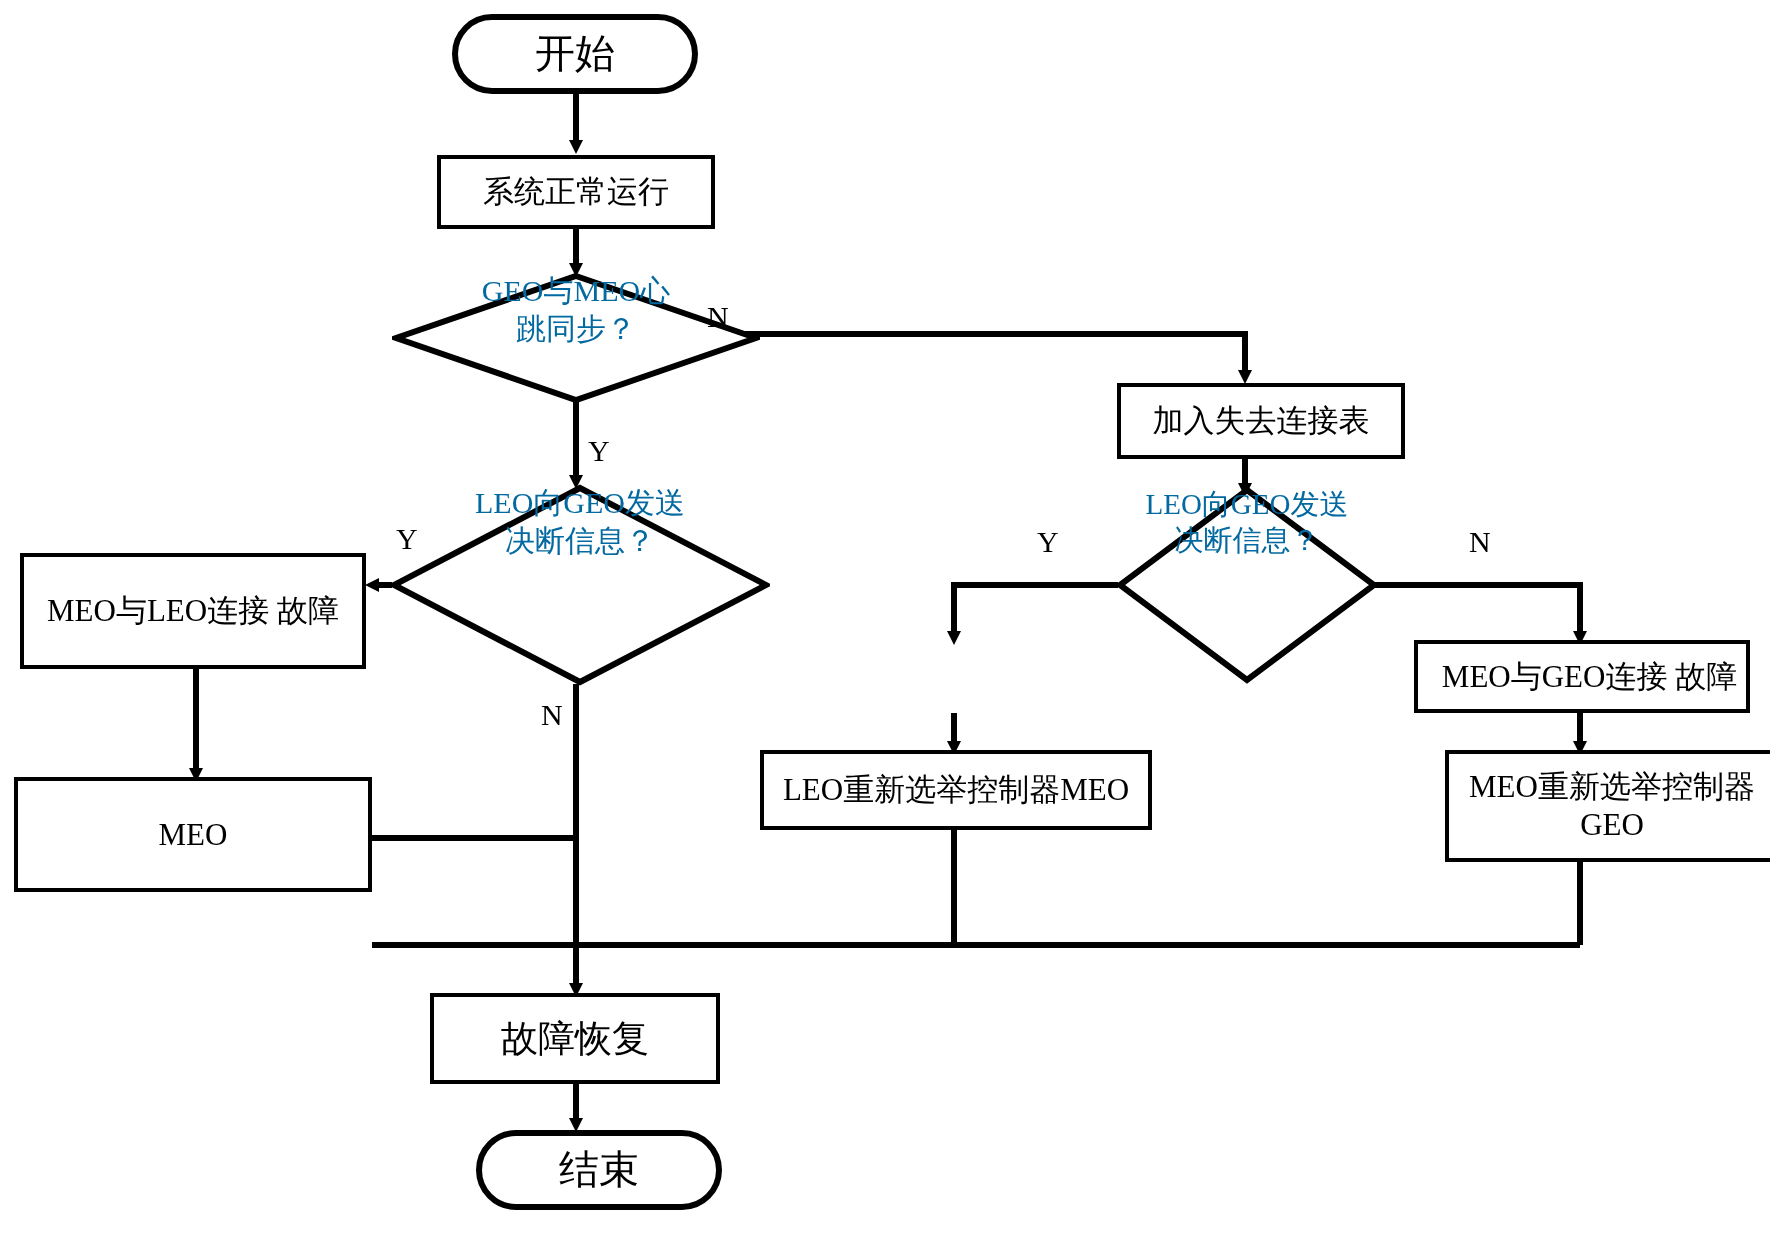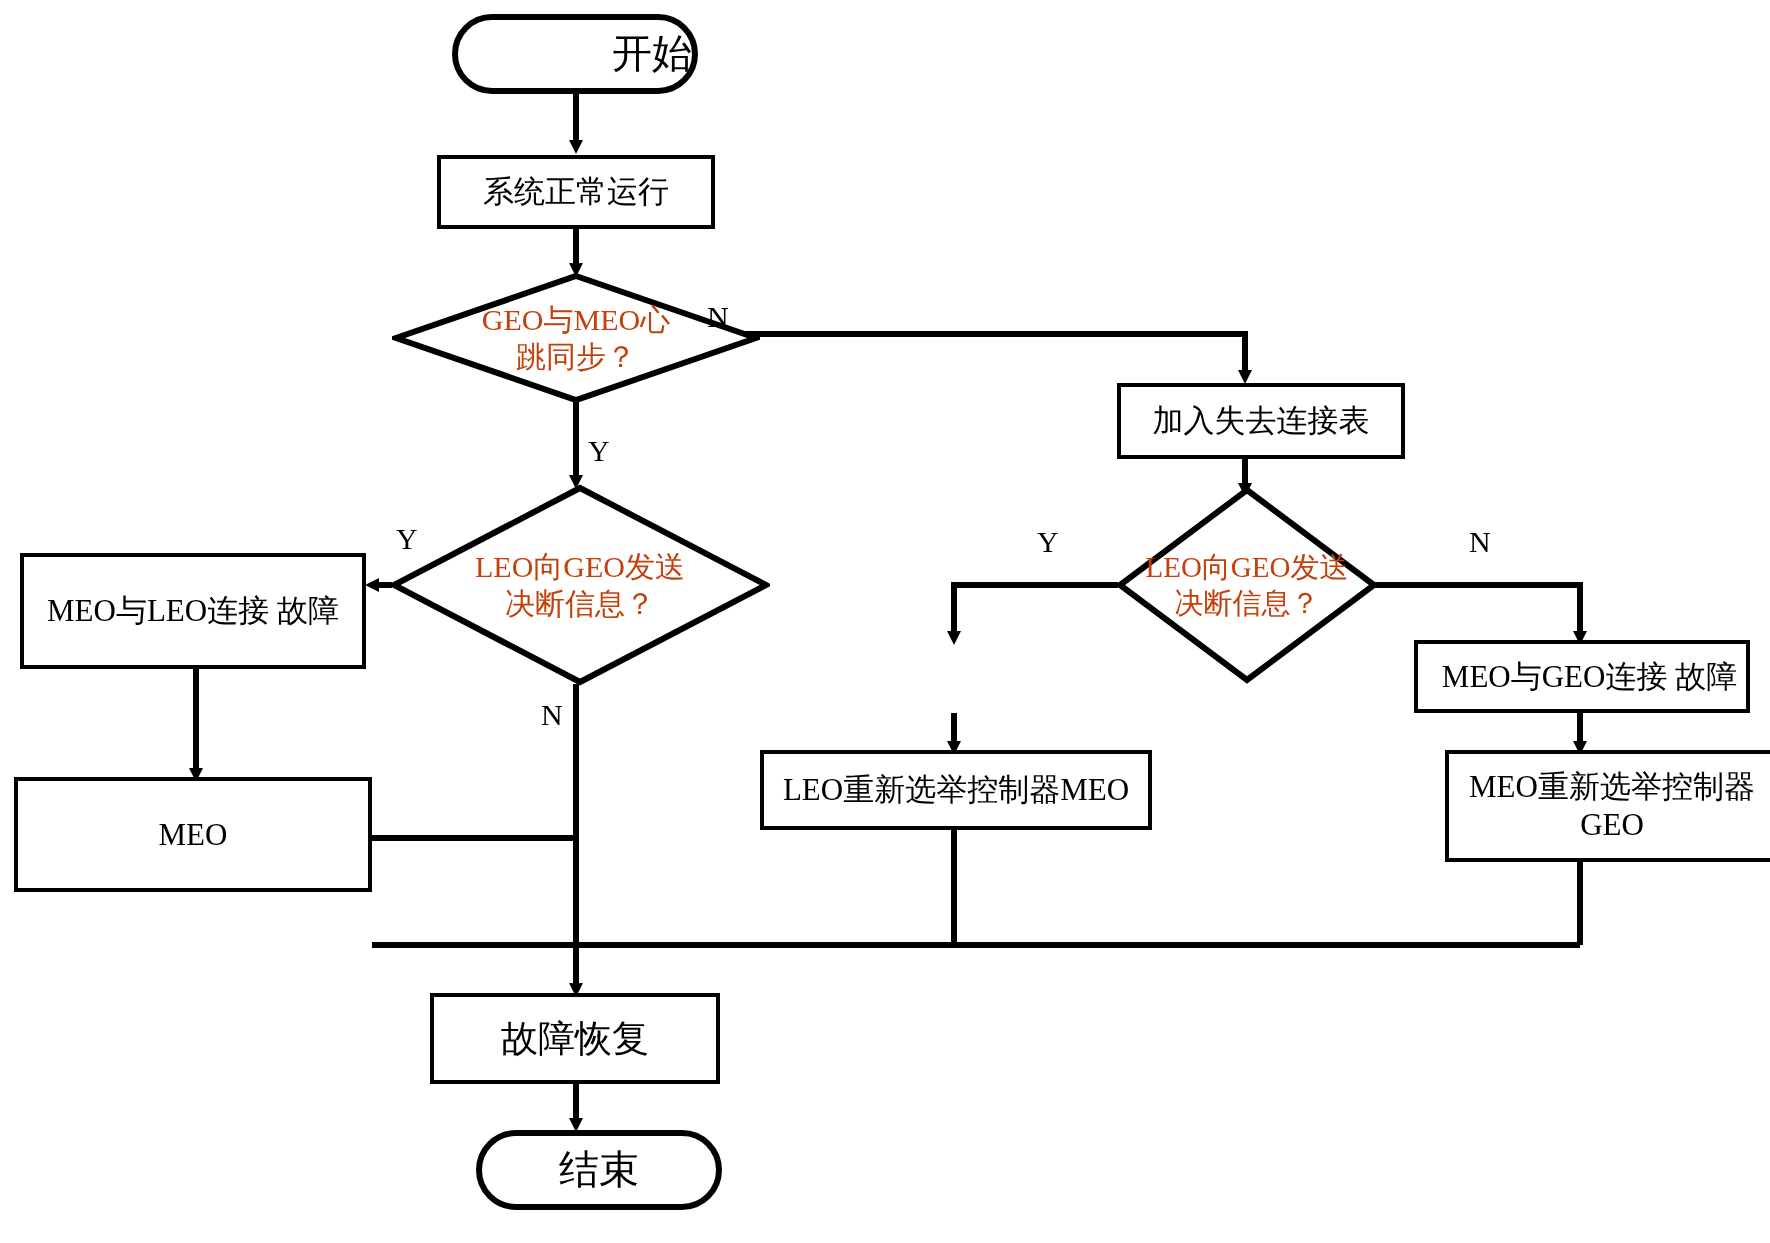--- a/index.html
+++ b/index.html
@@ -52,26 +52,25 @@
     left: 0;
     top: 0;
   }
   .diamond-label {
     position: absolute;
     left: 0;
     top: 0;
     width: 100%;
     height: 100%;
     display: flex;
-    align-items: center;
     justify-content: center;
     text-align: center;
     font-size: 30px;
     line-height: 1.25;
-    color: #c2410c;
+    color: #0369a1;
     pointer-events: none;
   }
   .edge-label {
     position: absolute;
     font-size: 30px;
     color: #000000;
     background: transparent;
     z-index: 3;
     font-family: "Liberation Serif", "DejaVu Serif", serif;
   }
@@ -121,21 +120,21 @@
       <path d="M954,830 L954,945"></path>
 
       <path d="M1580,862 L1580,945"></path>
 
       <path d="M372,945 L1580,945"></path>
 
       <path d="M576,1070 L576,1125" marker-end="url(#ah)"></path>
     </g>
   </svg>
 
-  <div class="node term" style="left:452px; top:14px; width:246px; height:80px;justify-content:flex-end;">
+  <div class="node term" style="left:452px; top:14px; width:246px; height:80px;">
     <span>开始</span>
   </div>
 
   <div class="node proc" style="left:437px; top:155px; width:278px; height:74px;">
     <span class="nowrap">系统正常运行</span>
   </div>
 
   <div class="diamond-wrap" style="left:392px; top:272px; width:368px; height:132px;">
     <svg width="368" height="132" viewBox="0 0 368 132">
       <polygon points="184,4 364,66 184,128 4,66" fill="#ffffff" stroke="#000000" stroke-width="6"></polygon>

